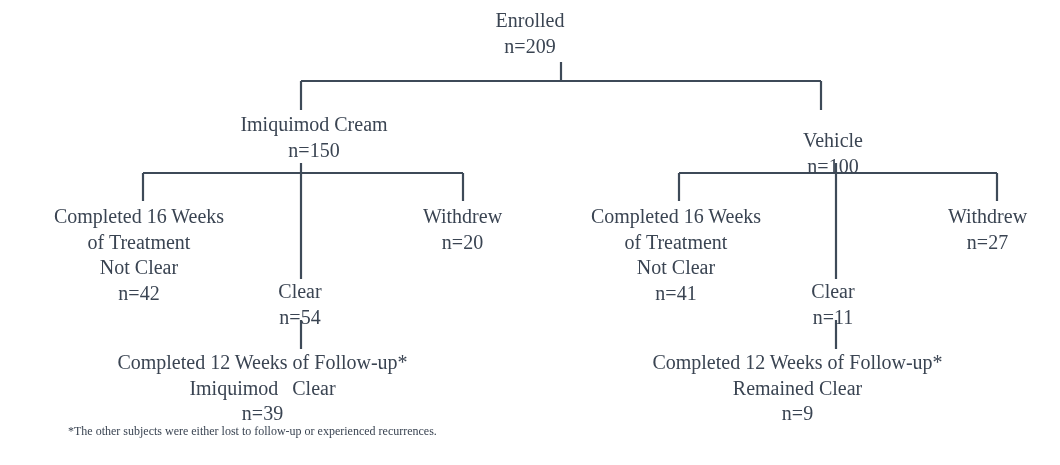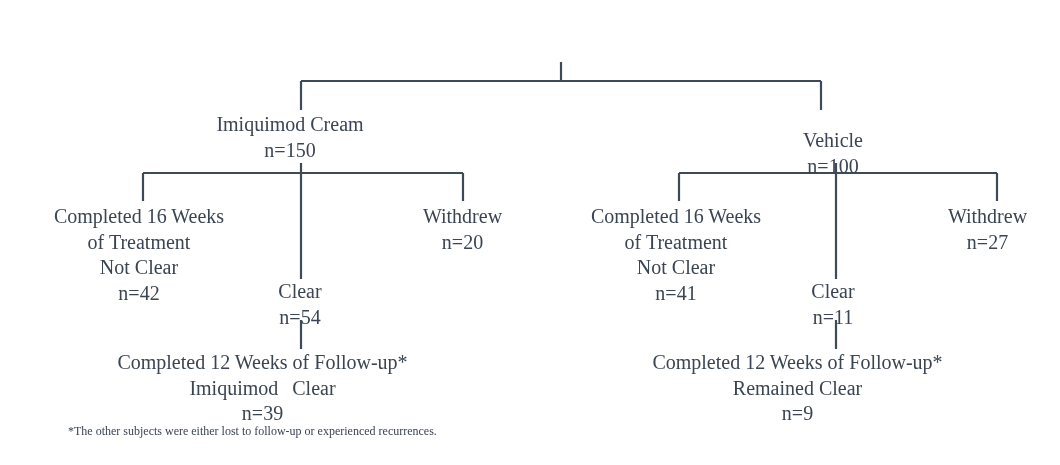--- a/index.html
+++ b/index.html
@@ -38,21 +38,21 @@
   }
   .footnote {
     position: absolute;
     font-size: 12px;
     line-height: 1.2;
     color: #3a4452;
     white-space: nowrap;
   }
   
   #node-enrolled      { left: 460px; top:   8px; width: 140px; }
-  #node-imiquimod     { left: 180px; top: 112px; width: 220px; }
+  #node-imiquimod     { left: 204px; top: 112px; width: 220px; }
   #node-vehicle       { left: 733px; top: 128px; width: 200px; }
   #node-left-notclear { left:   8px; top: 204px; width: 262px; }
   #node-left-clear    { left: 245px; top: 279px; width: 110px; }
   #node-left-withdrew { left: 385px; top: 204px; width: 155px; }
   #node-right-notclear{ left: 545px; top: 204px; width: 262px; }
   #node-right-clear   { left: 778px; top: 279px; width: 110px; }
   #node-right-withdrew{ left: 915px; top: 204px; width: 145px; }
   #node-left-followup { left:  70px; top: 350px; width: 385px; }
   #node-right-followup{ left: 605px; top: 350px; width: 385px; }
   #footnote-text      { left:  68px; top: 424px; }
@@ -88,20 +88,24 @@
       <path d="M679 173 L997 173"></path>
 
       <path d="M679 173 L679 201"></path>
       <path d="M836 173 L836 279"></path>
       <path d="M997 173 L997 201"></path>
 
       <path d="M836 320 L836 349"></path>
     </g>
   </svg>
 
+  <div class="node" id="node-enrolled">
+    <span class="ln">Enrolled</span>
+    <span class="ln">n=209</span>
+  </div>
 
   <div class="node" id="node-imiquimod">
     <span class="ln">Imiquimod Cream</span>
     <span class="ln">n=150</span>
   </div>
 
   <div class="node" id="node-vehicle">
     <span class="ln">Vehicle</span>
     <span class="ln">n=100</span>
   </div>

